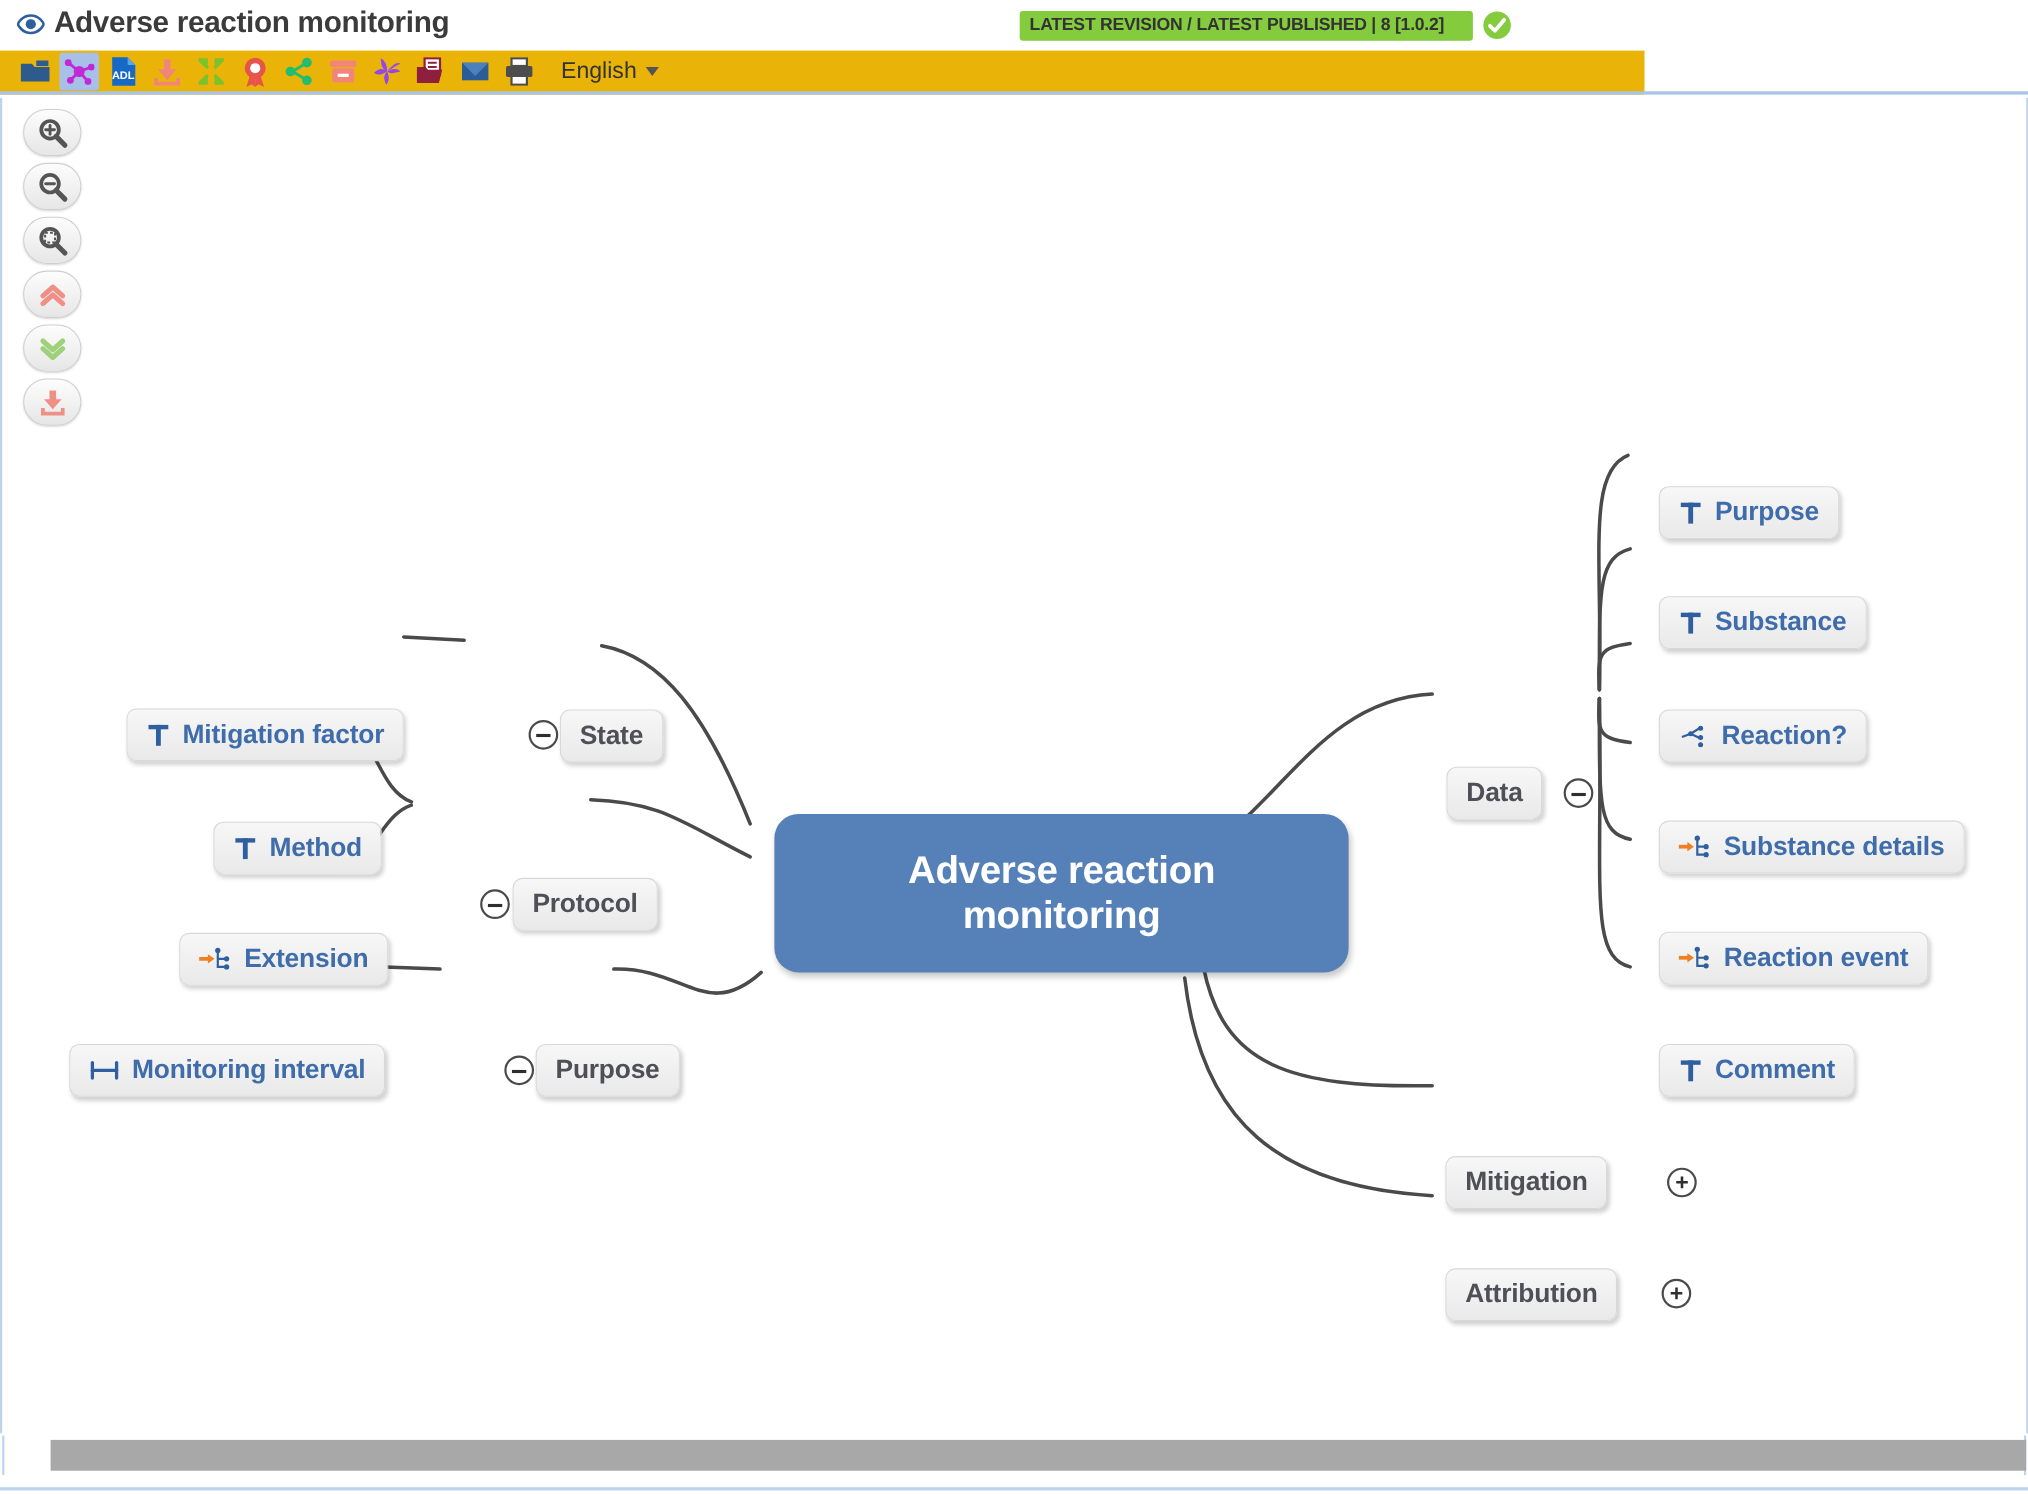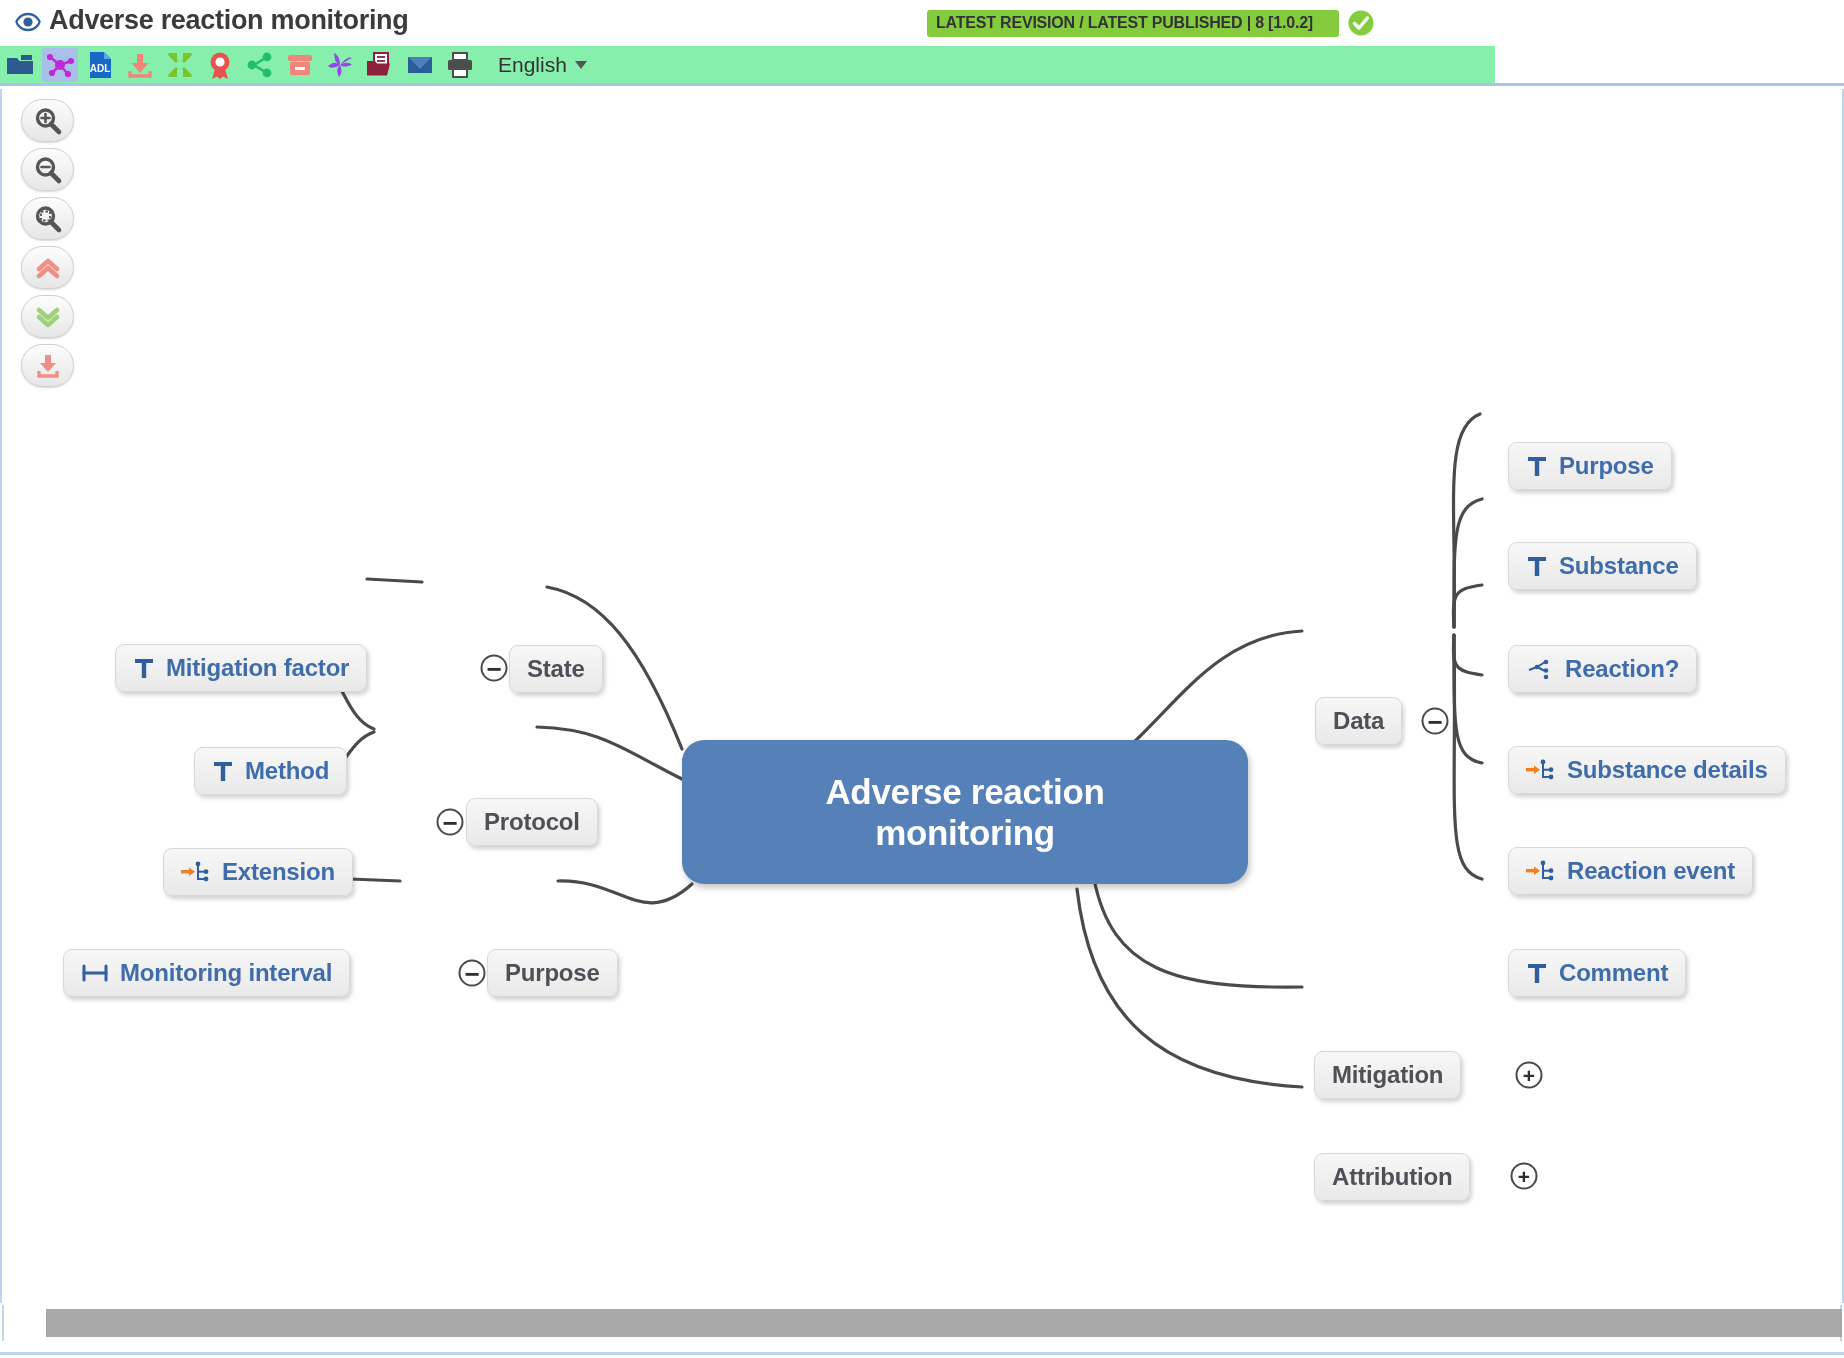--- a/index.html
+++ b/index.html
@@ -31,23 +31,23 @@
   #status-badge {
     background: #84cc3e; color: #333333;
     font-size: 16px; font-weight: bold; letter-spacing: -0.2px;
     padding: 4px 26px 5px 9px; border-radius: 3px; white-space: nowrap;
   }
   #status-check { width: 28px; height: 28px; }
 
   
   #toolbar {
     position: absolute; left: 0; top: 46px; width: 1495px; height: 40px;
-    background: #86efac;
+    background: #eab308;
     border-bottom: 3px solid #a8c4e6;
-    display: flex; align-items: center; padding-left: 2px; gap: 4px;
+    display: flex; align-items: center; padding-left: 14px; gap: 4px;
   }
   #toolbar-rule {
     position: absolute; left: 1495px; top: 83px; width: 349px; height: 3px;
     background: #a8c4e6;
   }
   .tb-btn {
     width: 36px; height: 34px;
     display: flex; align-items: center; justify-content: center;
     border-radius: 3px; cursor: pointer; flex: none;
   }
@@ -380,21 +380,21 @@
     </div>
     <div class="zc">
       <svg width="30" height="28" viewBox="0 0 30 28">
         <rect x="12" y="3" width="6" height="10" fill="#f08f86"></rect>
         <path d="M7 11 L15 20 L23 11 Z" fill="#f08f86"></path>
         <path d="M6 19 v5 h18 v-5" fill="none" stroke="#f08f86" stroke-width="3.4"></path>
       </svg>
     </div>
   </div>
 
-  <div id="center-node" style="left:963px; top:723px; width:566px; height:144px;">
+  <div id="center-node" style="left:963px; top:723px; width:522px; height:144px;">
     <div class="lbl">
       <span>Adverse reaction</span><br><span>monitoring</span>
     </div>
   </div>
 
   <div class="node struct" style="left:507px; top:580px;text-align:right;">
     <span class="lbl">State</span>
   </div>
   <div class="expander minus" style="left:492px; top:579px;">−</div>
 

